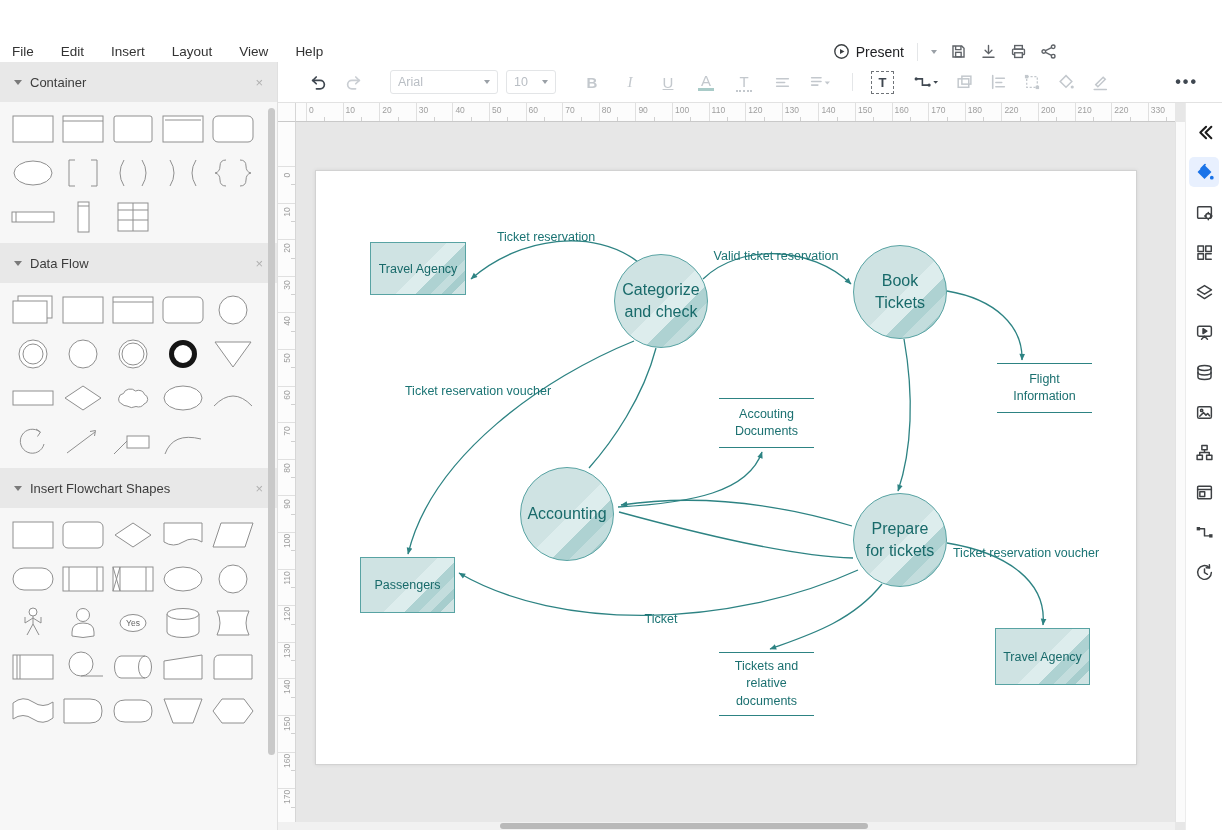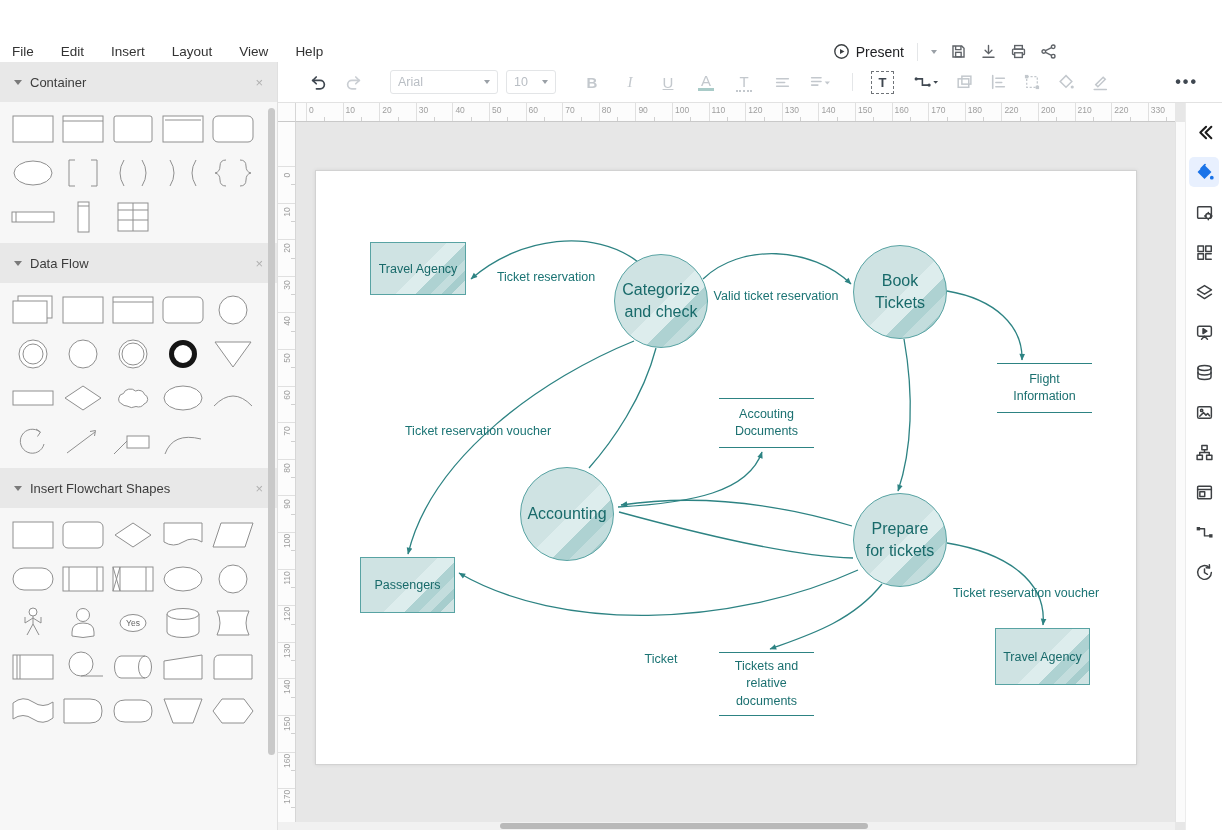--- a/index.html
+++ b/index.html
@@ -60,21 +60,21 @@
   #page { position:absolute; left:19px; top:48px; width:822px; height:595px; background:#fff; border:1px solid #d2d2d2; box-shadow:0 0 4px rgba(0,0,0,0.08); }
   #edges-svg { position:absolute; left:0; top:0; width:879px; height:700px; pointer-events:none; }
 
   .node-entity { position:absolute; display:flex; align-items:center; justify-content:center; text-align:center;
     background:linear-gradient(135deg,#cfe3e3 0%,#cfe3e3 52%,#ddeded 52%,#ddeded 66%,#aed2d2 66%,#aed2d2 76%,#c3dddd 76%,#c3dddd 84%,#a6cdcd 84%,#a6cdcd 91%,#cfe3e3 91%);
     border:1.4px solid #58a3a3; color:#186a6a; font-size:12.5px; }
   .node-process { position:absolute; border-radius:50%; display:flex; align-items:center; justify-content:center; text-align:center;
     background:linear-gradient(135deg,#cfe3e3 0%,#cfe3e3 52%,#ddeded 52%,#ddeded 66%,#aed2d2 66%,#aed2d2 76%,#c3dddd 76%,#c3dddd 84%,#a6cdcd 84%,#a6cdcd 91%,#cfe3e3 91%);
     border:1.4px solid #58a3a3; color:#186a6a; font-size:16px; padding:8px; line-height:1.35; }
   .node-store { position:absolute; border-top:1.4px solid #2d8383; border-bottom:1.4px solid #2d8383; display:flex; flex-direction:column; align-items:center; justify-content:center; text-align:center; color:#1b7070; font-size:12.5px; line-height:1.4; background:transparent; }
-  .edge-label { position:absolute; transform:translate(-50%,-50%); color:#1b7474; font-size:12.5px; white-space:nowrap; background:rgba(255,255,255,0.0);margin-top:40px; }
+  .edge-label { position:absolute; transform:translate(-50%,-50%); color:#1b7474; font-size:12.5px; white-space:nowrap; background:rgba(255,255,255,0.0); }
 
   #hscroll { position:absolute; left:0; bottom:0; right:10px; height:8px; background:#f1f1f1; }
   #hthumb { position:absolute; left:222px; top:1px; width:368px; height:6px; background:#b9b9b9; border-radius:3px; }
   #vscroll { position:absolute; right:0; top:19px; bottom:8px; width:10px; background:#fbfbfb; border-left:1px solid #e3e3e3; }
 
   
   #rightbar { position:absolute; right:0; top:103px; width:37px; height:727px; background:#fff; border-left:1px solid #ececec; display:flex; flex-direction:column; align-items:center; }
   .rb-item { width:30px; height:30px; margin-top:10px; display:flex; align-items:center; justify-content:center; border-radius:5px; }
   .rb-item.active { background:#e8f0fe; }
   .rb-item:first-child { margin-top:14px; }

